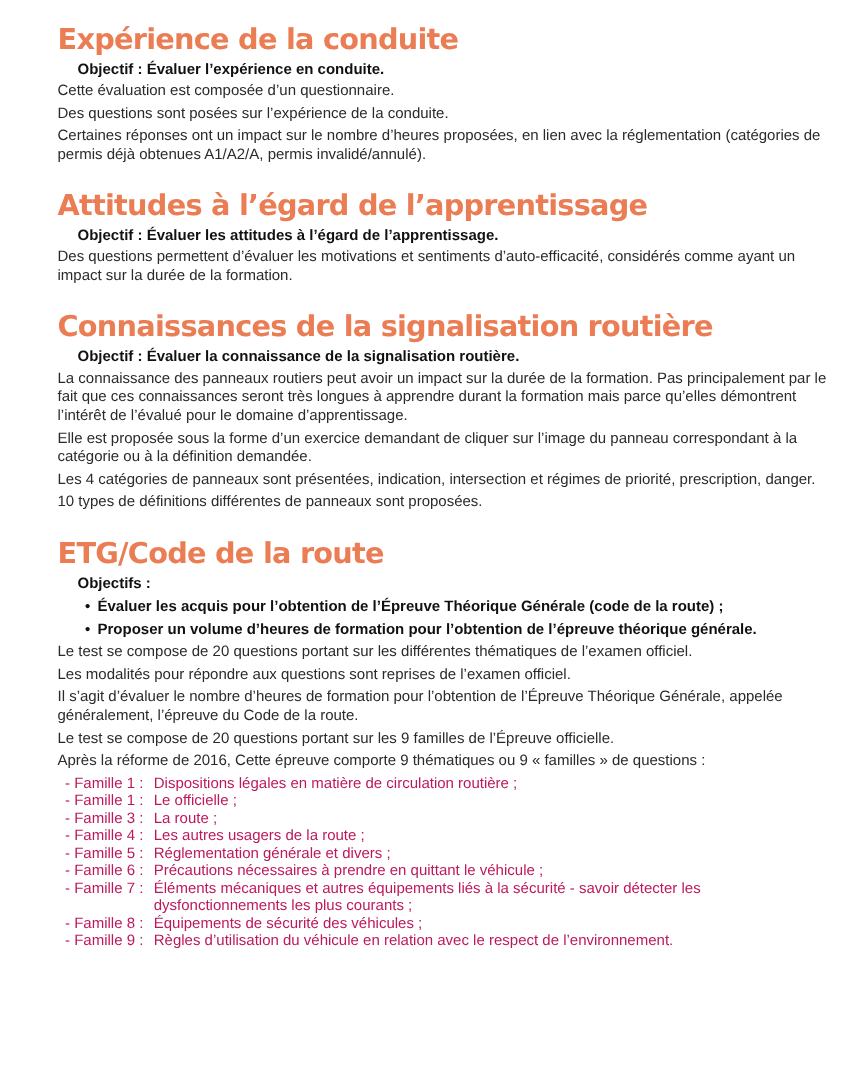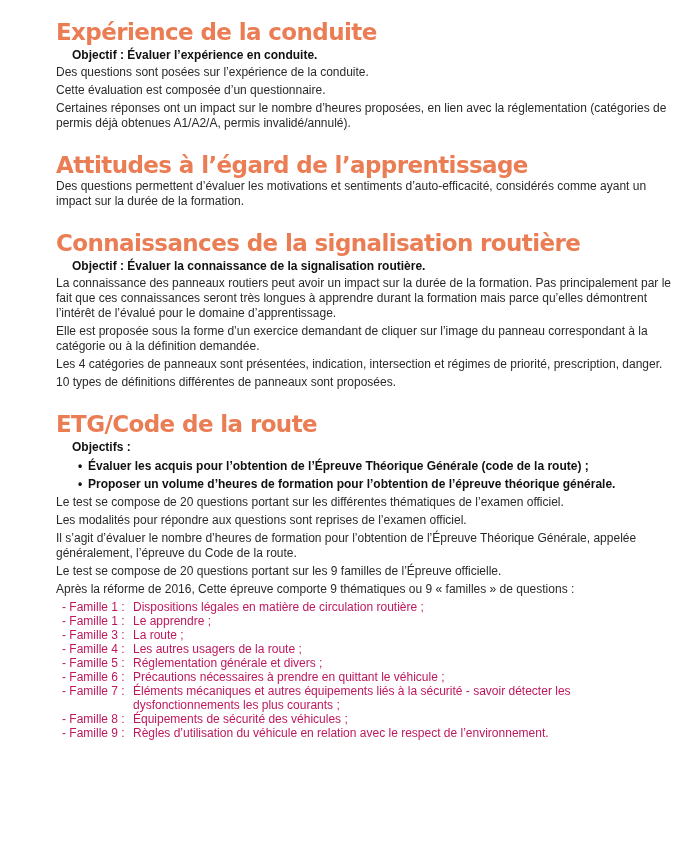--- a/index.html
+++ b/index.html
@@ -1,44 +1,45 @@
 <!DOCTYPE html>
 <html><head>
 <meta charset="utf-8">
 <style>
   html, body { margin:0; padding:0; background:#ffffff; }
   body { width:682px; height:864px; overflow:hidden; position:relative; }
-  .page { position:absolute; left:56px; top:18px; width:616px; font-family:"Liberation Sans", sans-serif; color:#1f1f1f; }
+  .page { position:absolute; left:46px; top:18px; width:616px; font-family:"Liberation Sans", sans-serif; color:#1f1f1f; }
   h2 { font-family:"DejaVu Sans", sans-serif; font-weight:bold; color:#EB7D55; font-size:23px; line-height:28px; margin:0; letter-spacing:-0.6px; }
   .obj { font-weight:bold; font-size:12px; line-height:16px; margin:1px 0 2px 16px; color:#111; }
   p { margin:0 0 3px 0; font-size:12px; line-height:15px; color:#2a2a2a; }
   .section { margin-bottom:20px; }
   ul.bullets { list-style:none; padding:0; margin:0 0 2px 22px; }
   ul.bullets li { font-weight:bold; font-size:12px; line-height:18px; color:#111; }
   ul.bullets li .dot { display:inline-block; width:10px; }
   ul.fam { list-style:none; padding:0; margin:0 0 0 6px; }
   ul.fam li { display:flex; font-size:12px; line-height:14px; color:#be185d; }
   ul.fam li .lbl { white-space:nowrap; flex:0 0 auto; width:71px; }
   ul.fam li .txt { flex:1; padding-right:60px; }
 </style>
 </head>
 <body>
 
 <div class="page">
 
   <div class="section">
     <h2 style="color: rgb(235, 125, 85);">Expérience de la conduite</h2>
     <div class="obj">Objectif : Évaluer l’expérience en conduite.</div>
+    <p>Cette évaluation est composée d’un questionnaire.</p>
     <p>Des questions sont posées sur l’expérience de la conduite.</p>
-    <p>Cette évaluation est composée d’un questionnaire.</p>
     <p>Certaines réponses ont un impact sur le nombre d’heures proposées, en lien avec la réglementation (catégories de permis déjà obtenues A1/A2/A, permis invalidé/annulé).</p>
   </div>
 
   <div class="section">
     <h2 style="color: rgb(235, 125, 85);">Attitudes à l’égard de l’apprentissage</h2>
+    <div class="obj">Objectif : Évaluer les attitudes à l’égard de l’apprentissage.</div>
     <p>Des questions permettent d’évaluer les motivations et sentiments d’auto-efficacité, considérés comme ayant un impact sur la durée de la formation.</p>
   </div>
 
   <div class="section">
     <h2 style="color: rgb(235, 125, 85);">Connaissances de la signalisation routière</h2>
     <div class="obj">Objectif : Évaluer la connaissance de la signalisation routière.</div>
     <p>La connaissance des panneaux routiers peut avoir un impact sur la durée de la formation. Pas principalement par le fait que ces connaissances seront très longues à apprendre durant la formation mais parce qu’elles démontrent l’intérêt de l’évalué pour le domaine d’apprentissage.</p>
     <p>Elle est proposée sous la forme d’un exercice demandant de cliquer sur l’image du panneau correspondant à la catégorie ou à la définition demandée.</p>
     <p>Les 4 catégories de panneaux sont présentées, indication, intersection et régimes de priorité, prescription, danger.</p>
     <p>10 types de définitions différentes de panneaux sont proposées.</p>
@@ -56,21 +57,21 @@
     <p>Il s’agit d’évaluer le nombre d’heures de formation pour l’obtention de l’Épreuve Théorique Générale, appelée généralement, l’épreuve du Code de la route.</p>
     <p>Le test se compose de 20 questions portant sur les 9 familles de l’Épreuve officielle.</p>
     <p>Après la réforme de 2016, Cette épreuve comporte 9 thématiques ou 9 « familles » de questions :</p>
     <ul class="fam">
       <li>
           <span class="lbl">- Famille 1 :</span>
           <span class="txt">Dispositions légales en matière de circulation routière ;</span>
         </li>
       <li>
           <span class="lbl">- Famille 1 :</span>
-          <span class="txt">Le apprendre ;</span>
+          <span class="txt">Le officielle ;</span>
         </li>
       <li>
           <span class="lbl">- Famille 3 :</span>
           <span class="txt">La route ;</span>
         </li>
       <li>
           <span class="lbl">- Famille 4 :</span>
           <span class="txt">Les autres usagers de la route ;</span>
         </li>
       <li>

